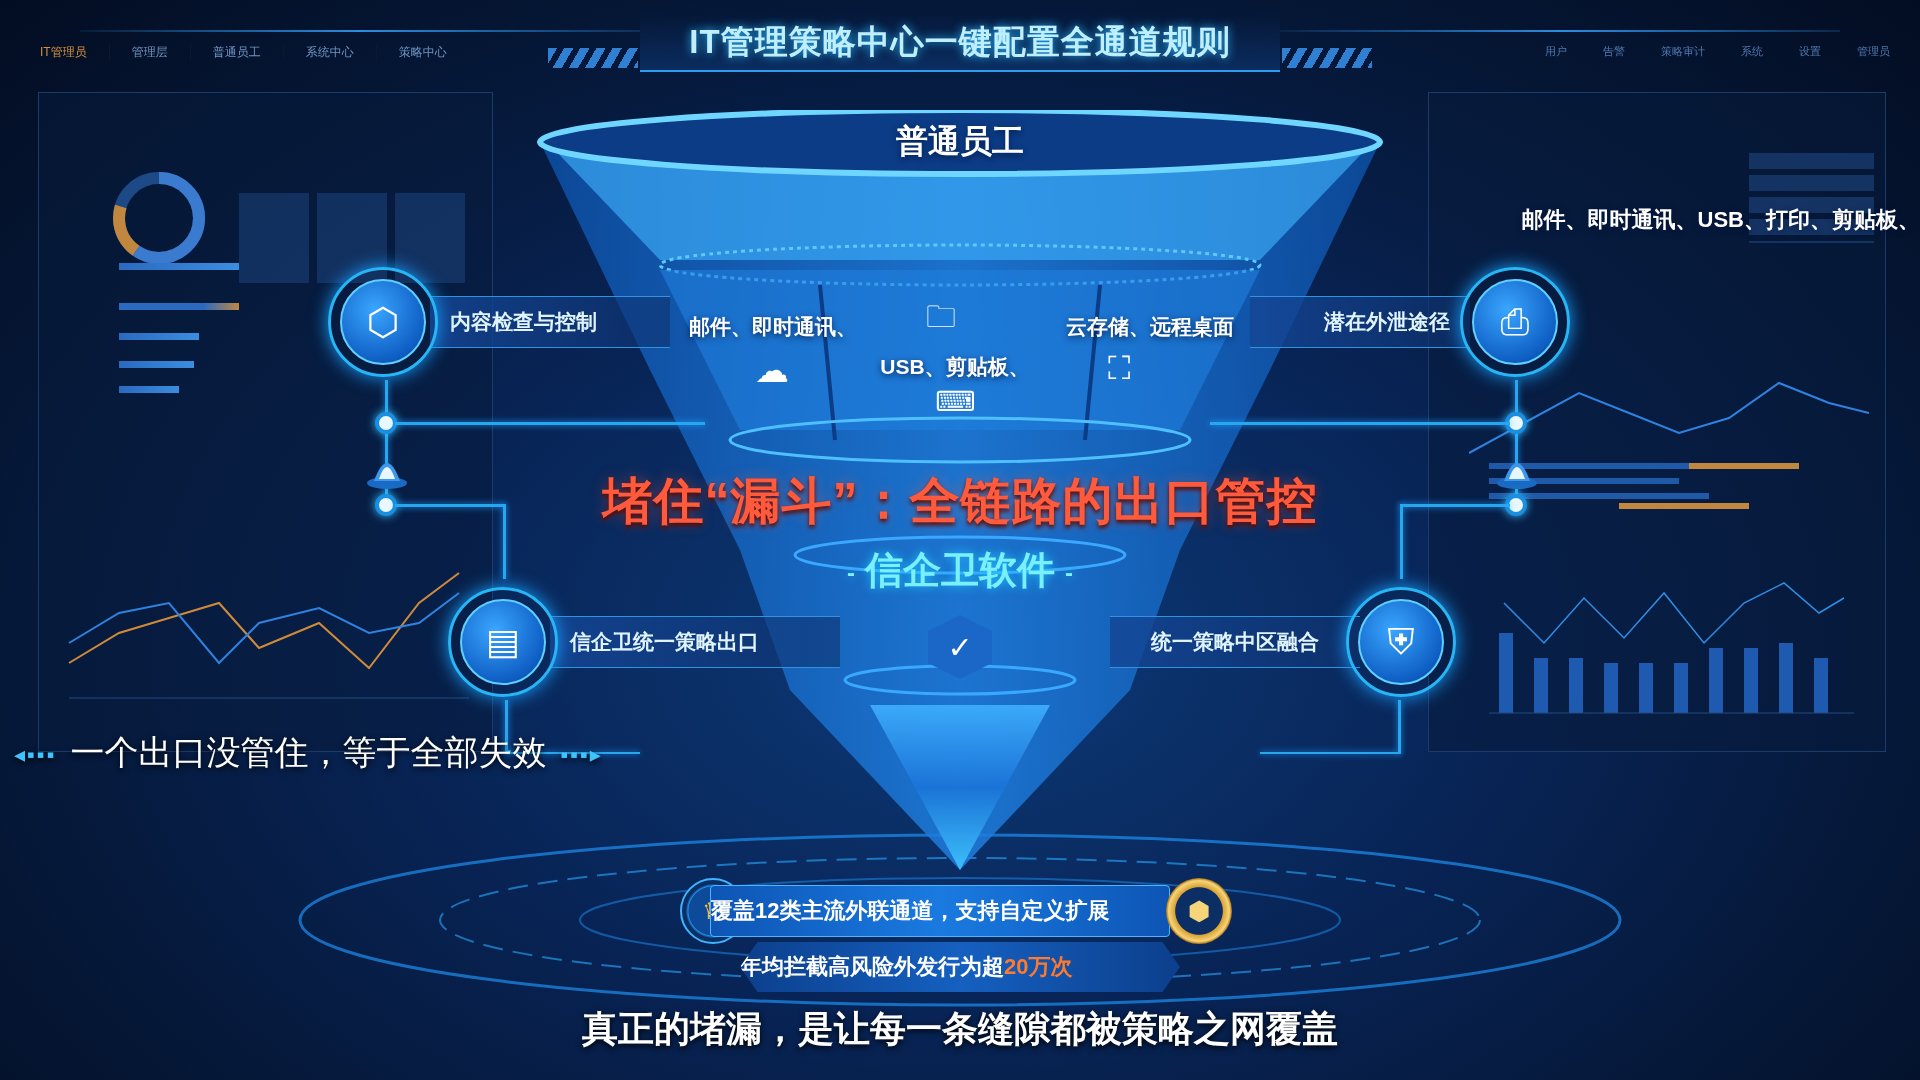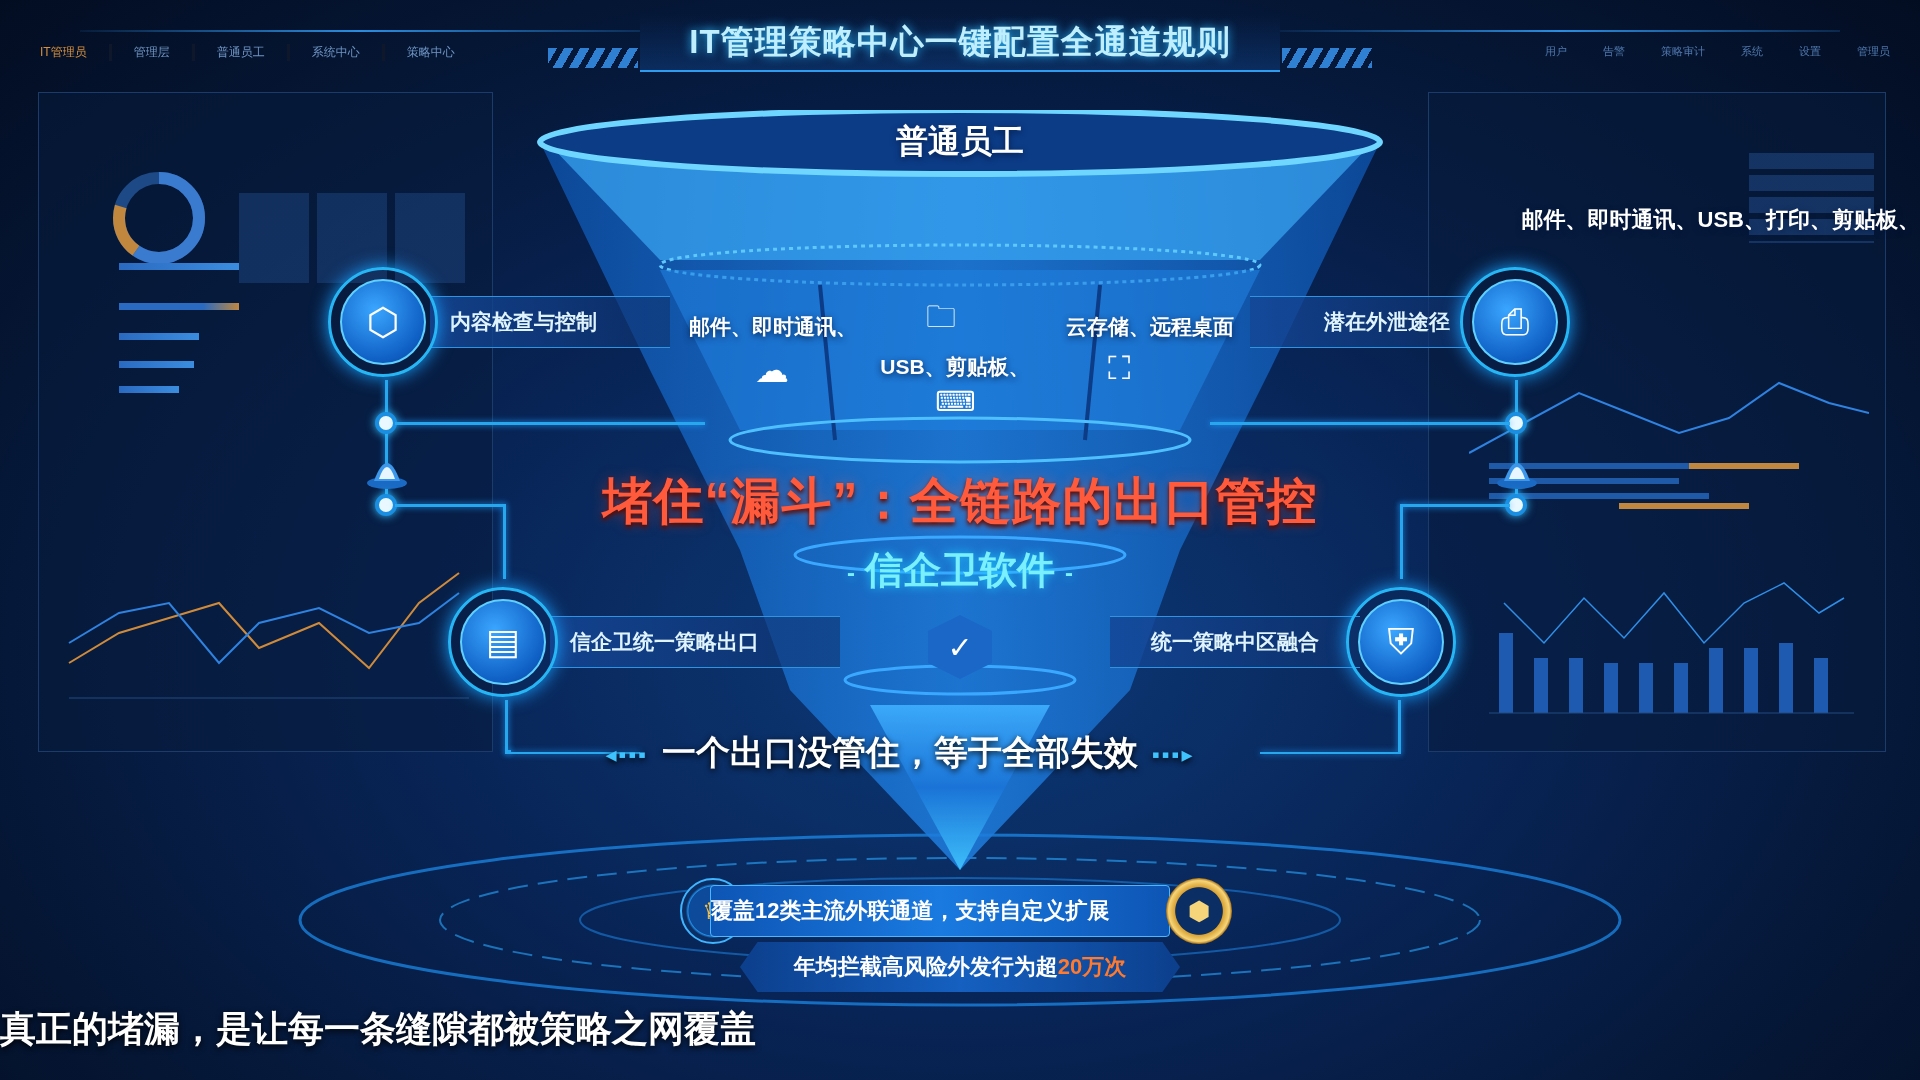--- a/index.html
+++ b/index.html
@@ -2,47 +2,47 @@
 <html><head>
 <meta charset="utf-8">
 <style>
 *{box-sizing:border-box;margin:0;padding:0}
 html,body{width:1920px;height:1080px;overflow:hidden}
 body{background:radial-gradient(ellipse at 50% 60%,#0d3a78 0%,#082456 40%,#051634 75%,#030d22 100%);font-family:"Liberation Sans","DejaVu Sans",sans-serif;color:#fff;position:relative}
 .abs{position:absolute}
 .topbar{left:0;top:0;width:1920px;height:80px}
 .topline{position:absolute;height:2px;background:linear-gradient(90deg,rgba(40,140,230,.1),#2a8de0,rgba(40,140,230,.2))}
 .nav{left:40px;top:44px;display:flex;gap:0;font-size:12px;color:#6f95c4}
-.nav span{padding:0 22px;border-right:3px solid #0f172a}
+.nav span{padding:0 22px;border-right:1px solid #0f172a}
 .nav span:first-child{color:#d7913d;padding-left:0}
 .nav span:last-child{border-right:none}
 .rnav{right:30px;top:44px;display:flex;gap:36px;font-size:11px;color:#4f78ad}
 .title-box{left:640px;top:14px;width:640px;height:58px;border-bottom:2px solid #2f9cf0;text-align:center;background:linear-gradient(180deg,rgba(10,40,90,.0),rgba(20,80,160,.35))}
 .title{font-size:33px;font-weight:bold;color:#bfeeff;letter-spacing:1px;line-height:56px;text-shadow:0 0 10px #29b8ff}
 .stripes{top:48px;width:90px;height:20px;background:repeating-linear-gradient(120deg,#2f7fd2 0 8px,transparent 8px 14px)}
 .panel{border:1px solid #1b3c6b;background:rgba(8,28,60,.55)}
 .bar{position:absolute;height:7px;background:linear-gradient(90deg,#2a6ac0,#3b8de0)}
 .funnel{left:530px;top:110px;width:860px;height:770px}
 .label-white{font-weight:bold;text-shadow:0 2px 6px rgba(0,20,60,.8)}
 .node{position:absolute;width:110px;height:110px;border-radius:50%;border:3px solid #27b6f5;box-shadow:0 0 18px #1aa0ff;display:flex;align-items:center;justify-content:center}
 .node-inner{width:86px;height:86px;border-radius:50%;background:radial-gradient(circle at 40% 35%,#3aa6ff,#0f5fc4 70%,#0a3f8c);display:flex;align-items:center;justify-content:center;border:2px solid #5fd0ff}
 .nodelabel{position:absolute;height:52px;background:linear-gradient(90deg,rgba(20,70,150,.85),rgba(14,50,110,.6));border-top:1px solid #2f93e0;border-bottom:1px solid #2f93e0;font-size:21px;font-weight:bold;color:#dff4ff;line-height:50px;padding:0 20px}
 .conn{position:absolute;background:#27a8ee;box-shadow:0 0 6px #1e9cff}
 .dot{position:absolute;width:22px;height:22px;border-radius:50%;background:#e9f8ff;border:4px solid #1a8ee0;box-shadow:0 0 10px #33bfff}
 .bell{position:absolute;width:46px;height:46px}
 .headline{left:0;width:1920px;top:468px;text-align:center;font-size:50px;font-weight:bold;color:#ff5a3c;text-shadow:0 3px 4px #5a0a00,0 0 14px rgba(255,90,60,.4);letter-spacing:1px}
 .brand{left:0;width:1920px;top:545px;text-align:center;font-size:38px;font-weight:bold;color:#7af0ff;text-shadow:0 0 10px #1bc8ff}
 .brand .dash{color:#7af0ff;font-size:24px;margin:0 10px;vertical-align:middle}
-.warning{left:0;width:1800px;top:730px;text-align:center;font-size:34px;font-weight:bold;color:#fff;text-shadow:0 2px 6px #000}
+.warning{left:0;width:1800px;top:730px;text-align:left;font-size:34px;font-weight:normal;color:#fff;text-shadow:0 2px 6px #000}
 .arrowdots{color:#3fc3ff;font-size:22px;letter-spacing:2px;vertical-align:middle;margin:0 14px}
 .badge1{left:710px;top:885px;width:460px;height:52px;background:linear-gradient(90deg,#0d55b5,#1a7ae0,#0d55b5);border:1px solid #4ab6ff;border-radius:4px;font-size:22px;font-weight:bold;text-align:left;line-height:50px}
-.badge2{left:740px;top:942px;width:440px;height:50px;background:linear-gradient(90deg,#0c3f8c,#1560c0,#0c3f8c);clip-path:polygon(4% 0,96% 0,100% 50%,96% 100%,4% 100%,0 50%);font-size:22px;font-weight:bold;text-align:center;line-height:50px}
+.badge2{left:740px;top:942px;width:440px;height:50px;background:linear-gradient(90deg,#0c3f8c,#1560c0,#0c3f8c);clip-path:polygon(4% 0,96% 0,100% 50%,96% 100%,4% 100%,0 50%);font-size:22px;font-weight:bold;line-height:50px}
 .badge2 .hl{color:#ff7a2e}
 .seal{position:absolute;width:66px;height:66px;border-radius:50%}
-.footer{left:0;width:1920px;top:1005px;font-size:36px;font-weight:bold;color:#fff;text-shadow:0 2px 6px #000}
+.footer{left:0;width:1920px;top:1005px;text-align:center;font-size:36px;font-weight:bold;color:#fff;text-shadow:0 2px 6px #000}
 </style>
 </head>
 <body>
 
 <div class="abs topbar">
   <div class="topline" style="left:80px;top:30px;width:560px"></div>
   <div class="topline" style="left:1280px;top:30px;width:560px"></div>
   <div class="abs stripes" style="left:548px"></div>
   <div class="abs stripes" style="left:1282px"></div>
   <div class="abs nav">

